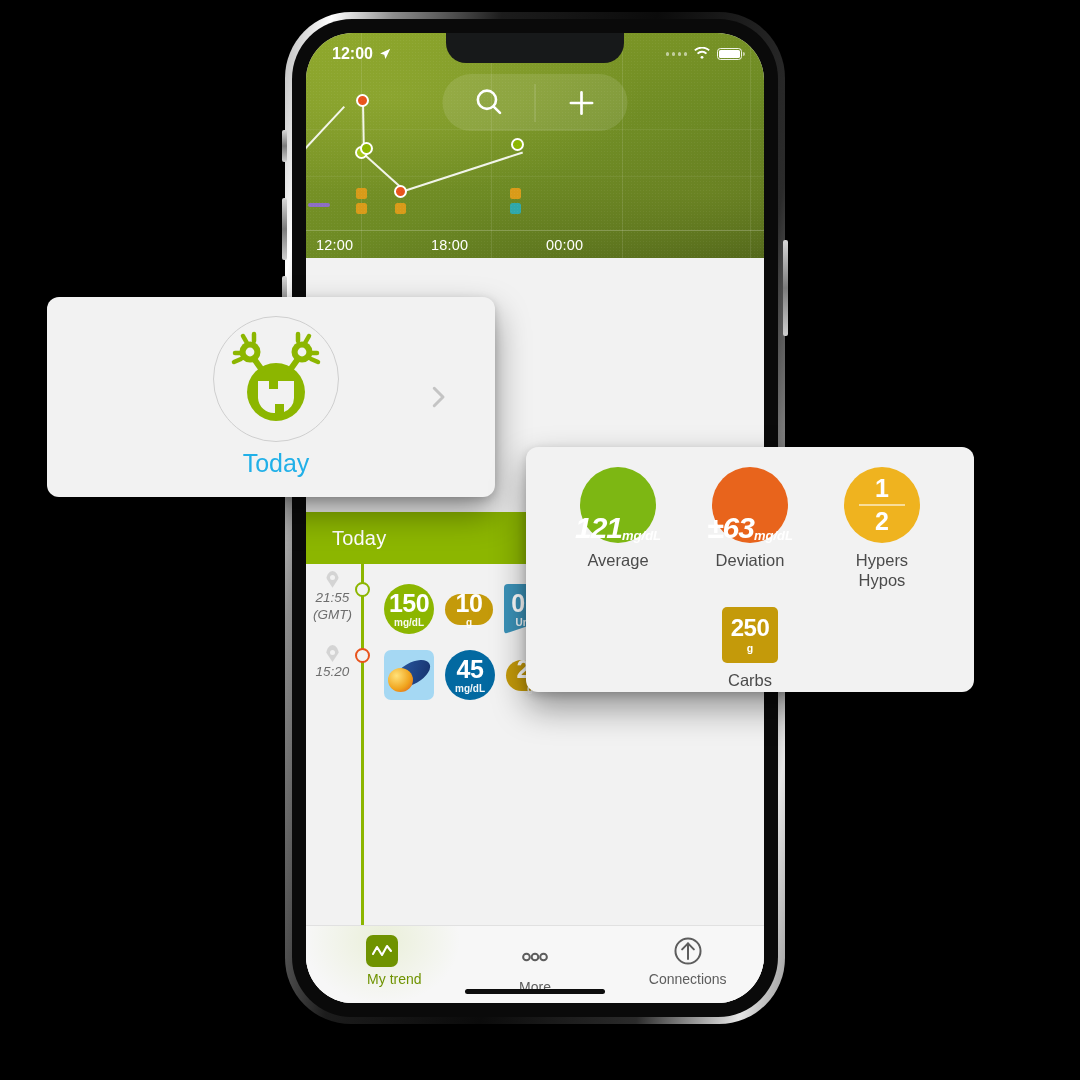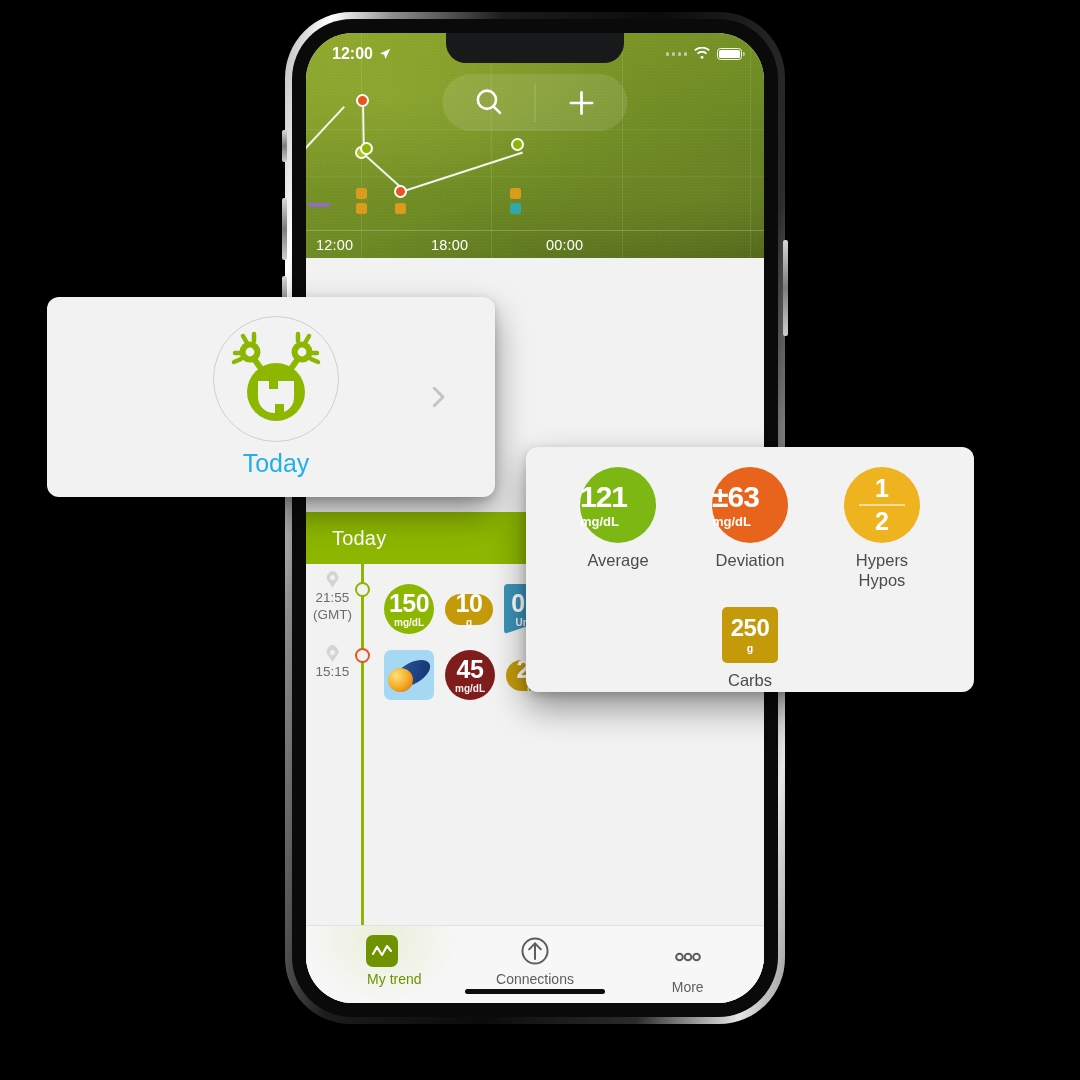--- a/index.html
+++ b/index.html
@@ -95,21 +95,21 @@
     display:flex; align-items:center; justify-content:space-between; padding:0 17px 0 26px;
   }
   .todaybar .tt{ color:#fff; font-size:20px; letter-spacing:.2px;}
   .circbtn{ width:38px; height:38px; border-radius:50%; background:rgba(255,255,255,.28);
     display:flex; align-items:center; justify-content:center; }
 
   
   .timeline{ position:absolute; left:0; right:0; top:531px; bottom:78px; background:#f2f2f2; overflow:hidden;}
   .rail{ position:absolute; left:55px; top:0; bottom:0; width:2.5px; background:#8cb600;}
   .trow{ position:relative; height:66px; display:flex; align-items:center;}
-  .tstamp{ position:absolute; left:0; width:53px; text-align:center; color:#6d6d6d; font-size:13.5px; line-height:1.25;}
+  .tstamp{ position:absolute; left:0; width:53px; text-align:center; color:#6d6d6d; font-size:13.5px; line-height:1.25;font-style:italic;}
   .pin{ width:13px; height:17px; margin:0 auto 2px; position:relative;}
   .pin::before{ content:""; position:absolute; inset:0; border-radius:50% 50% 50% 50%/60% 60% 40% 40%;
     background:#d4d4d4; clip-path:polygon(50% 100%,0 42%,0 0,100% 0,100% 42%);}
   .pin::after{ content:""; position:absolute; left:4px; top:4.5px; width:5px; height:5px; border-radius:50%; background:#f2f2f2;}
   .node{ position:absolute; left:49px; width:15px; height:15px; border-radius:50%; background:#f2f2f2; border:2.5px solid #8cb600;}
   .chips{ margin-left:78px; display:flex; align-items:center; gap:11px;}
   .chip{ display:flex; flex-direction:column; align-items:center; justify-content:center; color:#fff;margin-top:24px;}
   .chip .n{ font-size:25px; font-weight:bold; line-height:1; letter-spacing:-.5px;}
   .chip .u{ font-size:10px; font-weight:bold; margin-top:1px; opacity:.95;}
   .chip.round{ width:50px; height:50px; border-radius:50%;}
@@ -142,21 +142,21 @@
   .today-inner{ text-align:center; margin-left:10px;}
   .mon-ring{ width:126px; height:126px; border-radius:50%; border:1.5px solid #cfcfcf;
     display:flex; align-items:center; justify-content:center; margin:0 auto;}
   .today-lbl{ color:#21b0e8; font-size:25px; margin-top:7px;}
   .chev-r{ position:absolute; right:42px; top:50%; transform:translateY(-50%);}
 
   #card-stats{ left:526px; top:447px; width:448px; height:245px; padding:20px 26px 16px;}
   .srow{ display:flex; }
   .sitem{ flex:1; display:flex; flex-direction:column; align-items:center;}
   .sbubble{ width:76px; height:76px; border-radius:50%; color:#fff;
-    display:flex; flex-direction:column; align-items:flex-start; justify-content:center;}
+    display:flex; flex-direction:row; align-items:flex-end; justify-content:center;font-style:italic;}
   .sbubble .big{ font-size:30px; font-weight:bold; line-height:1; letter-spacing:-1px;}
   .sbubble .sm{ font-size:13px; font-weight:bold; margin-top:2px;}
   .scap{ margin-top:8px; font-size:16.5px; color:#4b4b4b; text-align:center; line-height:1.2;}
   .hh{ width:76px; height:76px; border-radius:50%; background:#efb31f; color:#fff;
     display:flex; flex-direction:column; align-items:center; justify-content:center; gap:1px;}
   .hh .n{ font-size:25px; font-weight:bold; line-height:1;}
   .hh .ln{ width:46px; height:1.5px; background:rgba(255,255,255,.55); margin:2px 0;}
   .srow2{ display:flex; margin-top:16px; padding:0 26px;}
   .sq{ width:56px; height:56px; border-radius:5px; color:#fff;
     display:flex; flex-direction:column; align-items:center; justify-content:center;}
@@ -267,64 +267,64 @@
           <div class="chip flag" style="background:#3b92b8">
             <div class="n">1,0</div>
             <div class="u">Units</div>
           </div>
         </div>
       </div>
 
       <div class="trow">
         <div class="tstamp">
           <div class="pin"></div>
-          <div>15:15</div>
+          <div>15:20</div>
         </div>
         <div class="node" style="border-color:#e8541d; top:18px;"></div>
         <div class="chips">
           <div class="chip photo">
             <div class="ph-b"></div>
             <div class="ph-o"></div>
           </div>
-          <div class="chip round" style="background:#7f1d1d">
+          <div class="chip round" style="background:#0369a1">
             <div class="n">45</div>
             <div class="u">mg/dL</div>
           </div>
           <div class="chip square" style="background:#c49a0a">
             <div class="n">24</div>
             <div class="u">g</div>
           </div>
         </div>
       </div>
     </div>
 
     <div class="tabbar">
       <div class="tab active">
         <div class="tile">
           <svg width="24" height="24" viewBox="0 0 24 24" fill="none" stroke="#fff" stroke-width="2.1" stroke-linecap="round" stroke-linejoin="round">
             <polyline points="3,15 7,8 12,16 17,7 21,12"></polyline>
           </svg>
         </div>
         <div class="lbl">My trend</div>
+      </div>
+      <div class="tab">
+        <svg width="32" height="32" viewBox="0 0 24 24" fill="none" stroke="#5d5d5d" stroke-width="1.5" style="margin-top:6px">
+          <circle cx="5.6" cy="12" r="2.5"></circle>
+            <circle cx="12" cy="12" r="2.5"></circle>
+            <circle cx="18.4" cy="12" r="2.5"></circle>
+        </svg>
+        <div class="lbl" style="margin-top:2px">More</div>
       </div>
       <div class="tab">
         <svg width="32" height="32" viewBox="0 0 24 24" fill="none" stroke="#5d5d5d" stroke-width="1.5" stroke-linecap="round" stroke-linejoin="round">
           <circle cx="12" cy="12" r="9.4"></circle>
             <line x1="12" y1="18" x2="12" y2="6.4"></line>
             <polyline points="7.6,10.8 12,6.3 16.4,10.8"></polyline>
         </svg>
         <div class="lbl">Connections</div>
-      </div>
-      <div class="tab">
-        <svg width="32" height="32" viewBox="0 0 24 24" fill="none" stroke="#5d5d5d" stroke-width="1.5" style="margin-top:6px">
-          <circle cx="5.6" cy="12" r="2.5"></circle>
-            <circle cx="12" cy="12" r="2.5"></circle>
-            <circle cx="18.4" cy="12" r="2.5"></circle>
-        </svg>
-        <div class="lbl" style="margin-top:2px">More</div>
       </div>
     </div>
     <div class="homebar"></div>
 
     <div class="notch"></div>
     <div class="statusbar">
       <div class="sb-left">
         <span>12:00</span>
         <svg width="14" height="14" viewBox="0 0 24 24" fill="#fff">
           <path d="M21 3 3.6 11.2l7.1 2.1 2.1 7.1z"></path>

